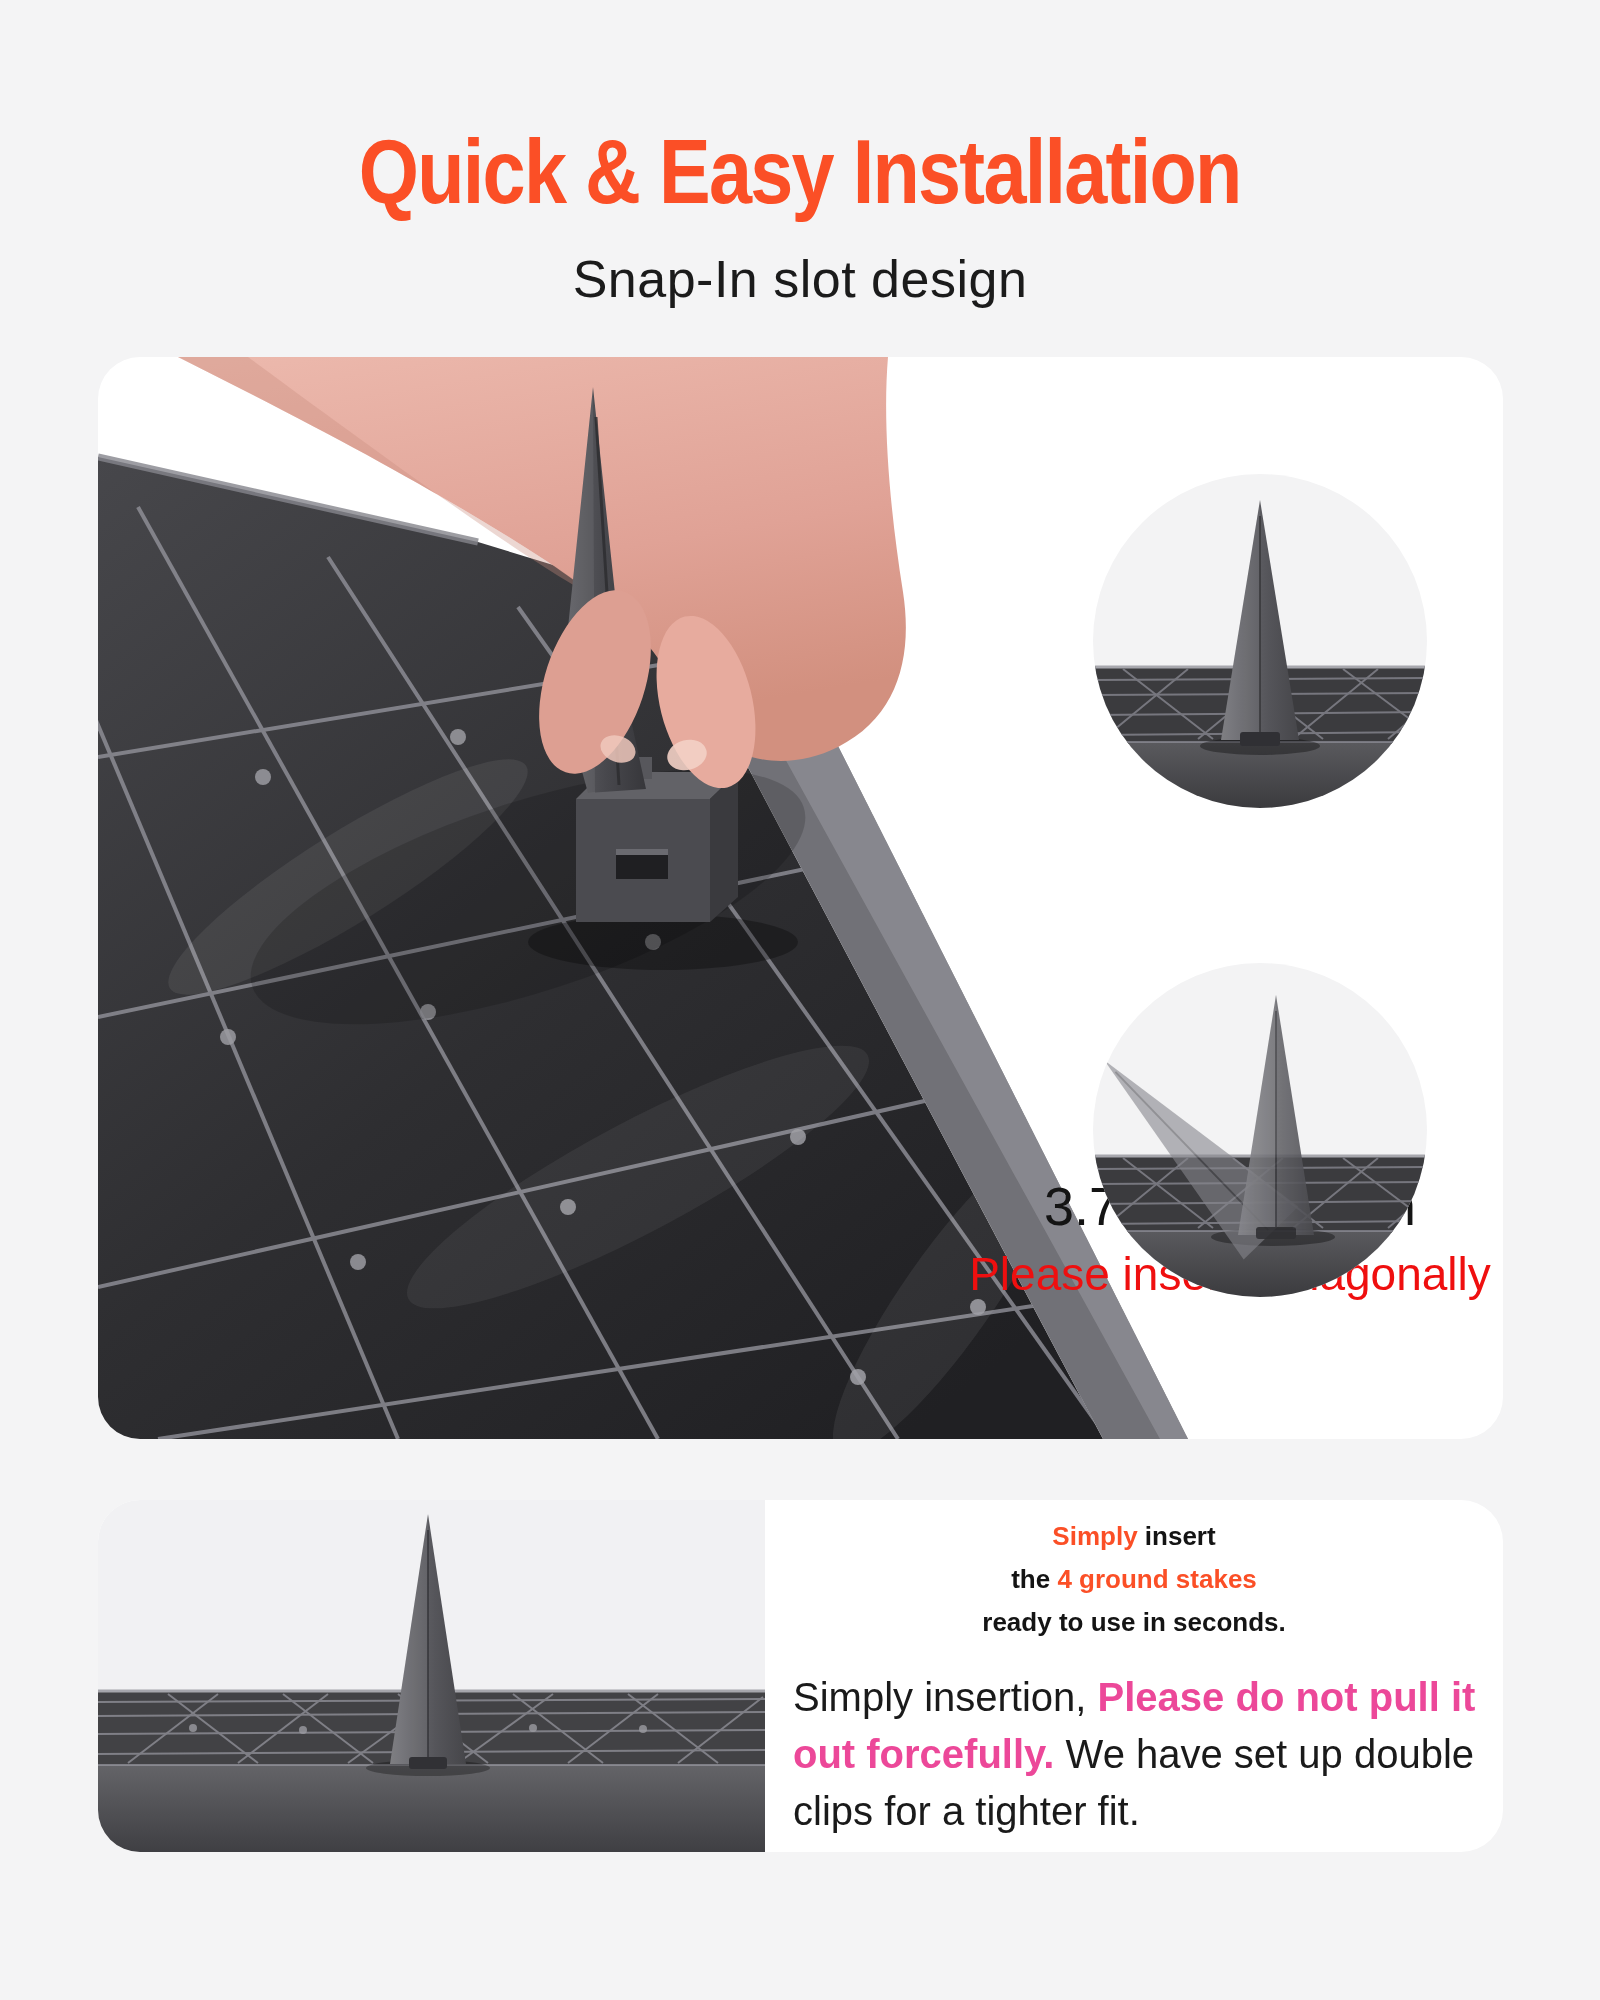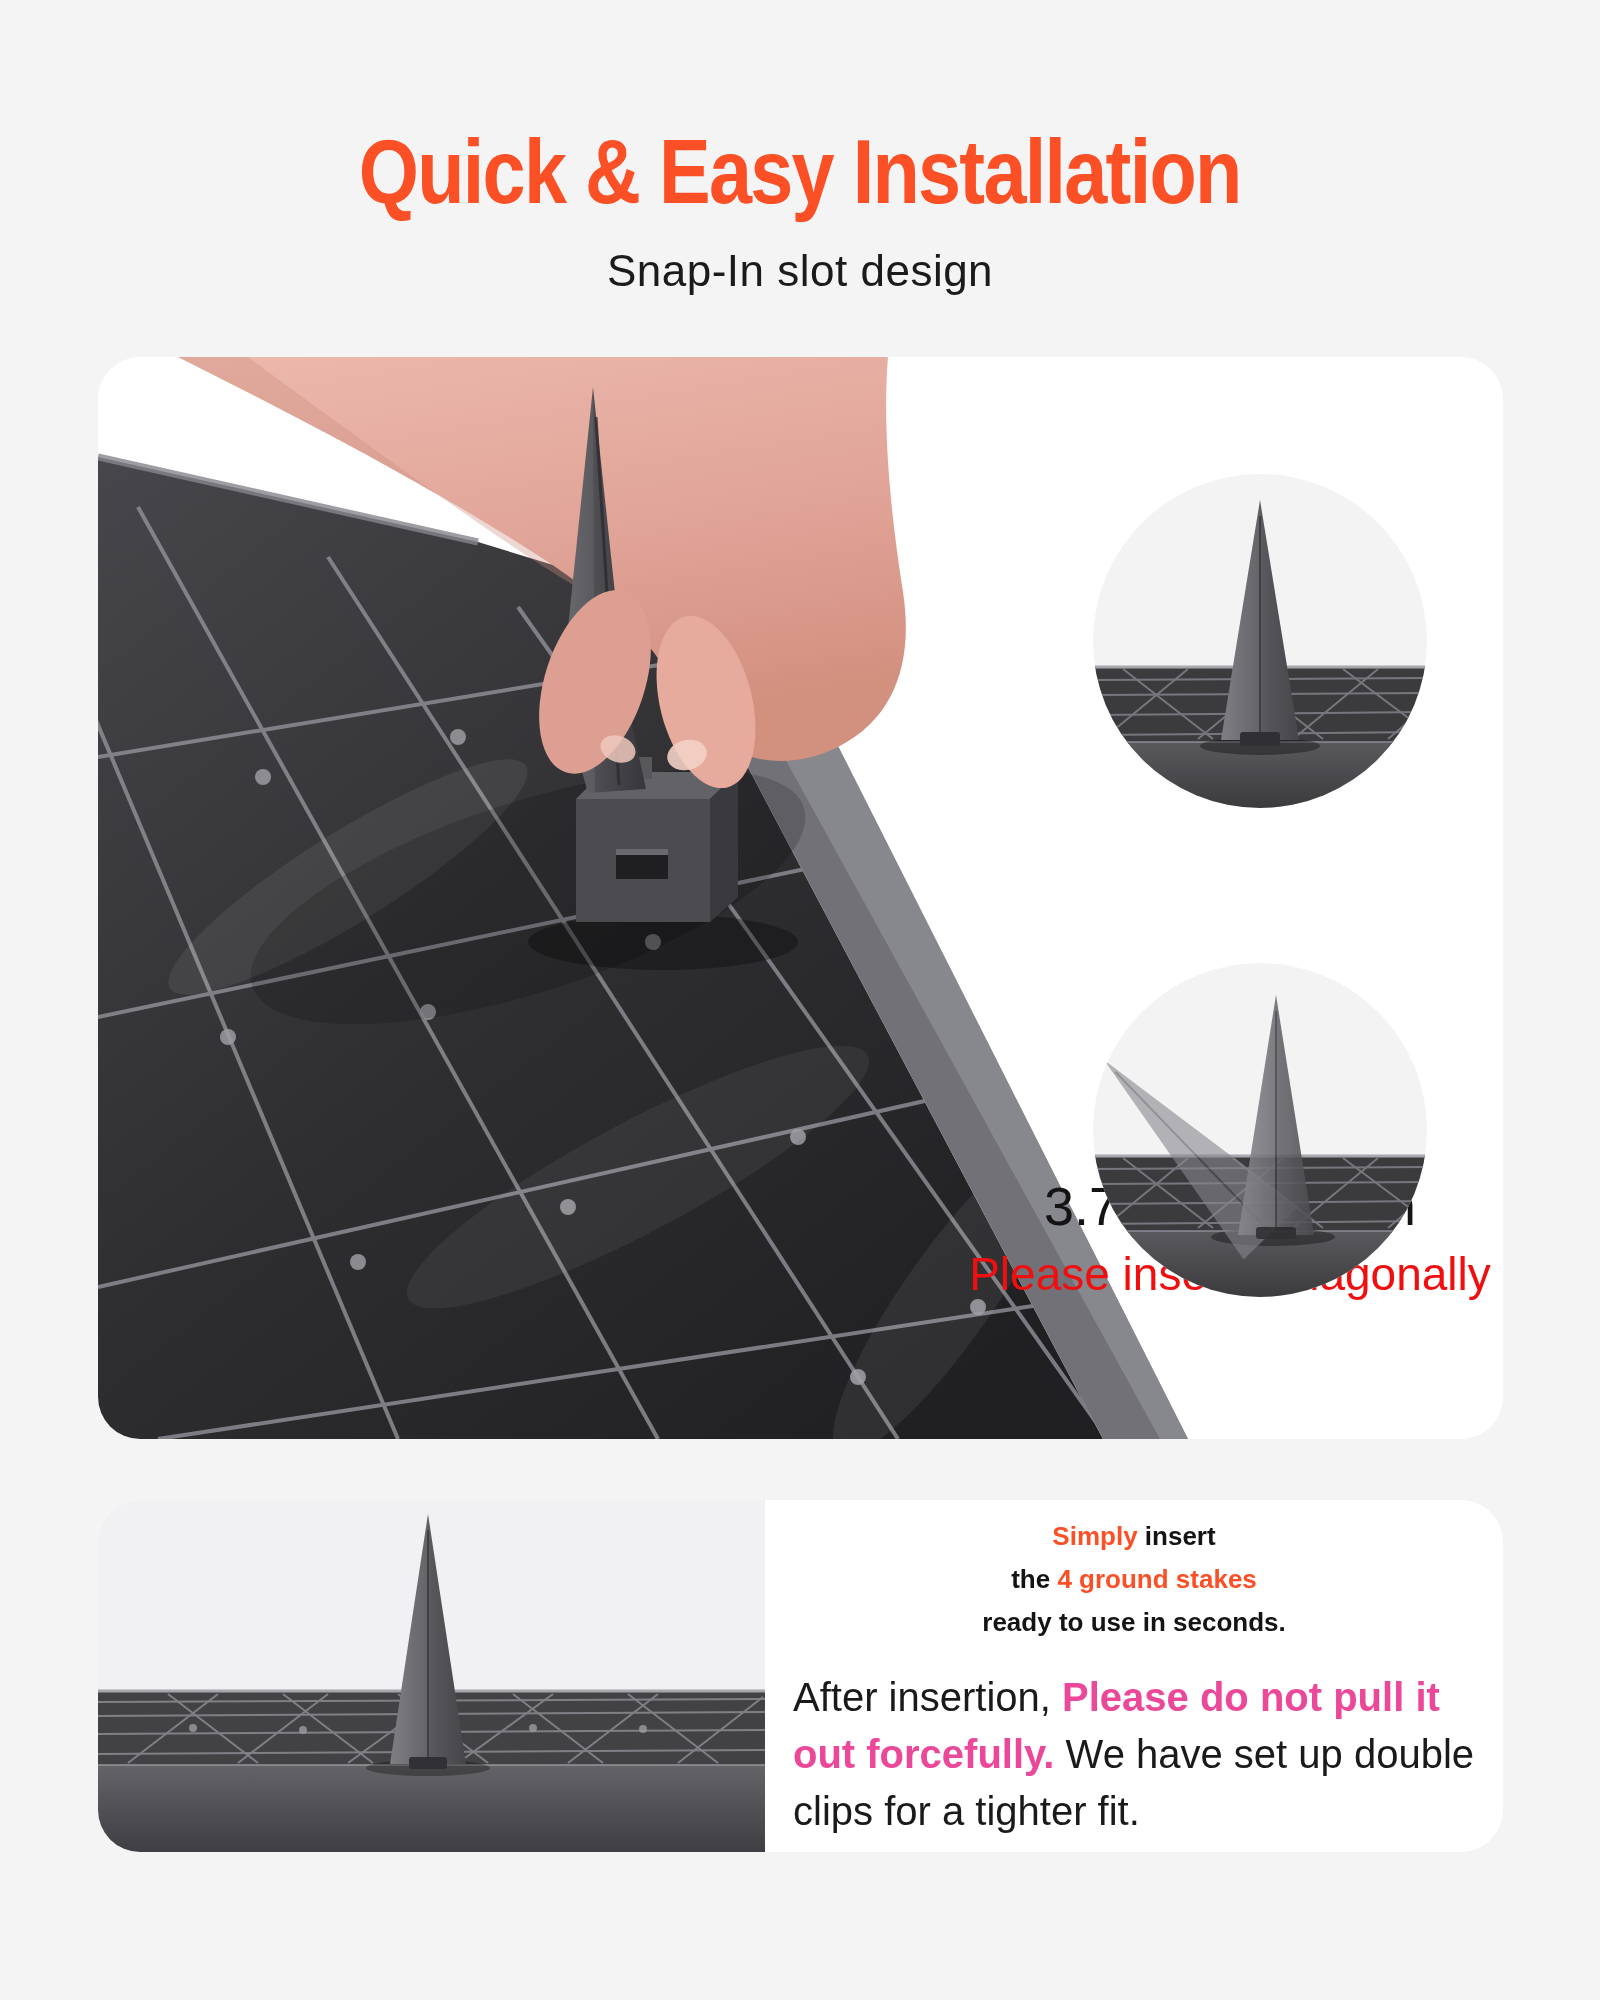--- a/index.html
+++ b/index.html
@@ -11,21 +11,21 @@
     -webkit-font-smoothing:antialiased;
   }
   
   .title{
     position:absolute;left:0;top:56px;width:1600px;text-align:center;
     font-size:90px;font-weight:700;color:#fb4f26;letter-spacing:-2px;line-height:112px;
   }
   .title .squeeze{display:inline-block;transform:scaleX(.86);transform-origin:center;white-space:nowrap;}
   .subtitle{
     position:absolute;left:0;top:198px;width:1600px;text-align:center;
-    font-size:44px;font-weight:400;color:#1b1b1b;line-height:58px;letter-spacing:.5px;
+    font-size:52px;font-weight:400;color:#1b1b1b;line-height:58px;letter-spacing:.5px;
   }
   
   .card{position:absolute;background:#ffffff;border-radius:42px;overflow:hidden;}
   .card.top{left:98px;top:357px;width:1405px;height:1082px;}
   .card.bottom{left:98px;top:1500px;width:1405px;height:352px;}
   .photo-svg{position:absolute;left:0;top:0;display:block;}
   
   .inset{position:absolute;width:334px;height:334px;border-radius:50%;overflow:hidden;}
   .inset.one{left:995px;top:117px;}
   .inset.two{left:995px;top:606px;}
@@ -291,20 +291,20 @@
       </g>
     </svg>
 
     <div class="bottom-text">
       <div class="headline">
         <div><span class="accent">Simply</span><span> insert</span></div>
         <div><span>the </span><span class="accent">4 ground stakes</span></div>
         <div>ready to use in seconds.</div>
       </div>
       <div class="body-par">
-        <div class="line"><span>After insertion, </span><span class="alert">Please do not pull it</span></div>
+        <div class="line"><span>Simply insertion, </span><span class="alert">Please do not pull it</span></div>
         <div class="line"><span class="alert">out forcefully. </span><span>We have set up double</span></div>
         <div class="line">clips for a tighter fit.</div>
       </div>
     </div>
   </section>
 
 </div>
 
 </body></html>

